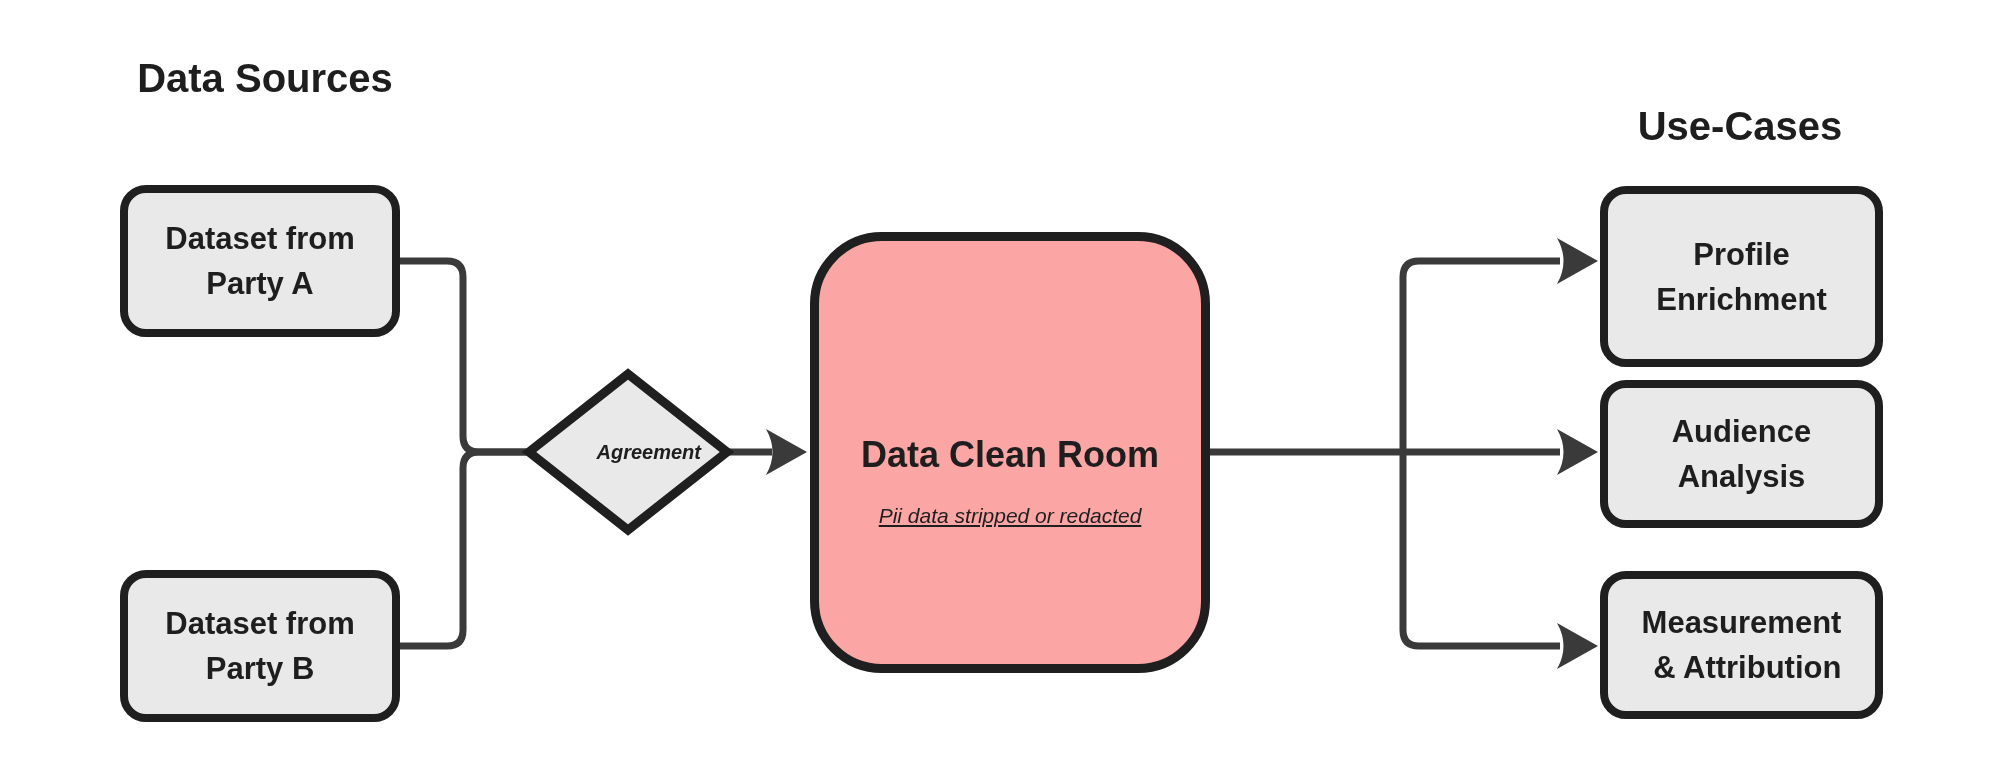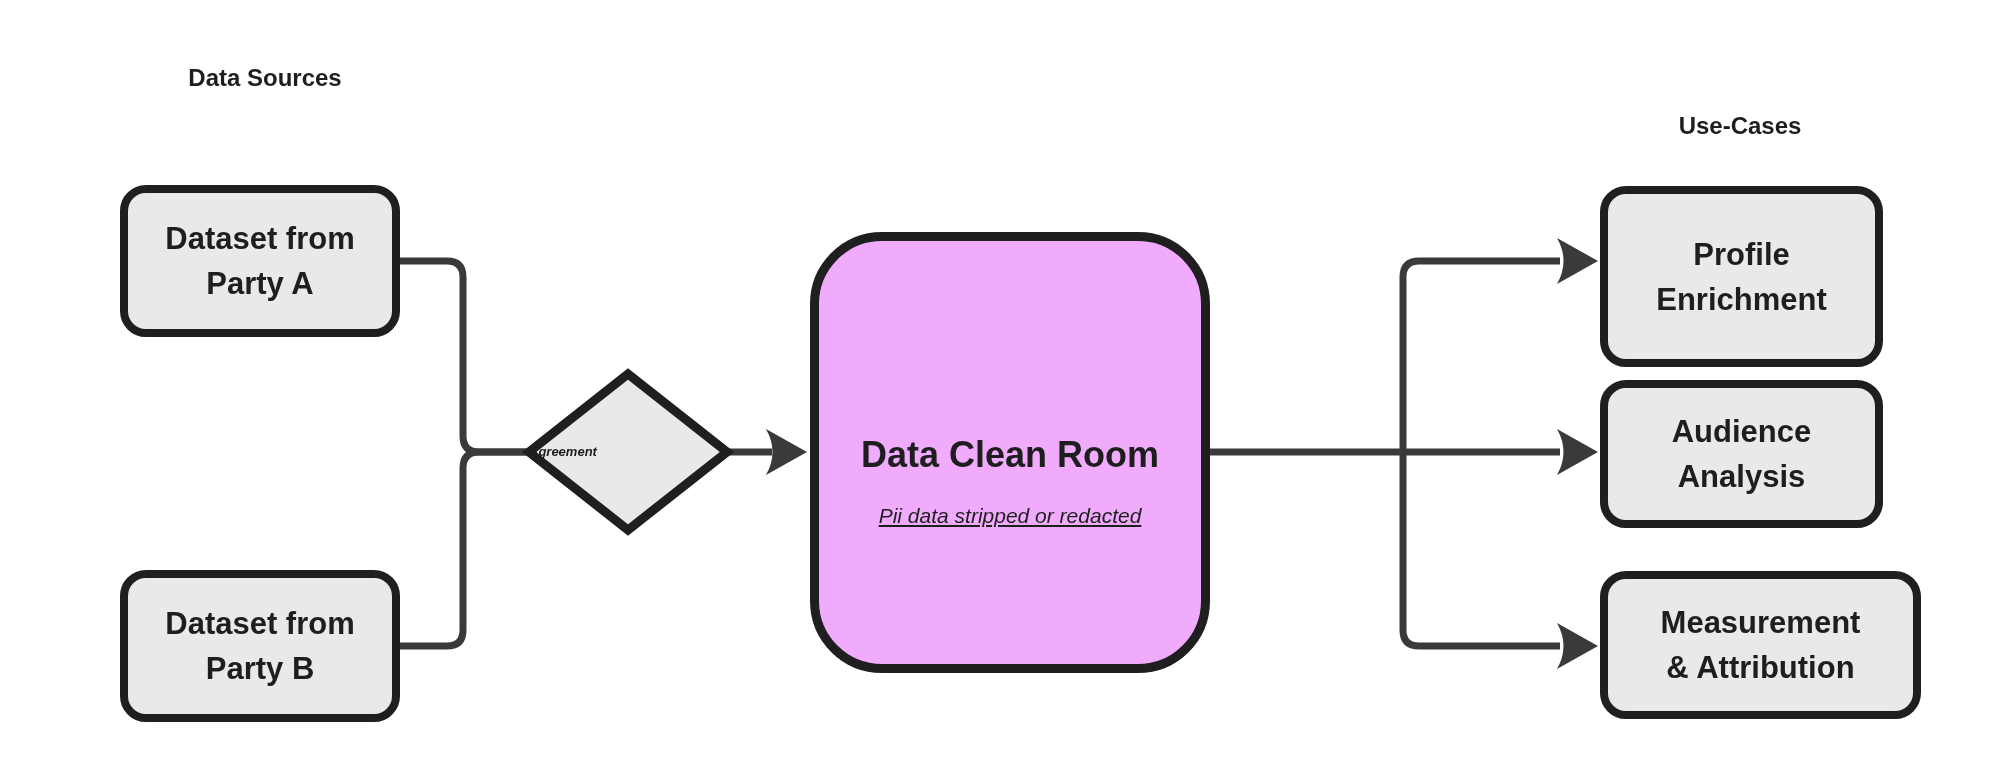--- a/index.html
+++ b/index.html
@@ -34,21 +34,21 @@
     fill: #e9e9e9;
     stroke: #1f1f1f;
     stroke-width: 9;
     stroke-linejoin: miter;
   }
   .header {
     position: absolute;
     top: 60px;
     width: 300px;
     text-align: center;
-    font-size: 24px;
+    font-size: 40px;
     font-weight: 700;
     line-height: 36px;
     white-space: pre-line;
   }
   .header.left  { left: 115px; }
   .header.right { left: 1590px; margin-top: 48px; }
   .node {
     position: absolute;
     box-sizing: border-box;
     background: #e9e9e9;
@@ -60,29 +60,29 @@
     text-align: center;
     font-size: 31px;
     font-weight: 700;
     line-height: 45px;
     white-space: pre-line;
   }
   .node.party-a     { left: 120px;  top: 185px; width: 280px; height: 152px; }
   .node.party-b     { left: 120px;  top: 570px; width: 280px; height: 152px; }
   .node.profile     { left: 1600px; top: 186px; width: 283px; height: 181px; }
   .node.audience    { left: 1600px; top: 380px; width: 283px; height: 148px; }
-  .node.measurement { left: 1600px; top: 571px; width: 321px; height: 148px; }
+  .node.measurement { left: 1600px; top: 571px; width: 283px; height: 148px; text-align: right; }
   .clean-room {
     position: absolute;
     box-sizing: border-box;
     left: 810px;
     top: 232px;
     width: 400px;
     height: 441px;
-    background: #f0abfc;
+    background: #fca5a5;
     border: 9px solid #1f1f1f;
     border-radius: 72px;
   }
   .clean-room-title {
     position: absolute;
     left: 0;
     right: 0;
     top: 193px;
     text-align: center;
     font-size: 36px;
@@ -96,25 +96,25 @@
     top: 262px;
     text-align: center;
     font-size: 21px;
     font-style: italic;
     font-weight: 400;
     line-height: 26px;
     text-decoration: underline;
   }
   .diamond-label {
     position: absolute;
-    left: 529px;
+    left: 503px;
     top: 439px;
     width: 198px;
-    text-align: left;
-    font-size: 13px;
+    text-align: right;
+    font-size: 20px;
     font-weight: 700;
     font-style: italic;
     line-height: 26px;
   }
 </style>
 </head>
 <body>
 
 <div class="canvas">
 

